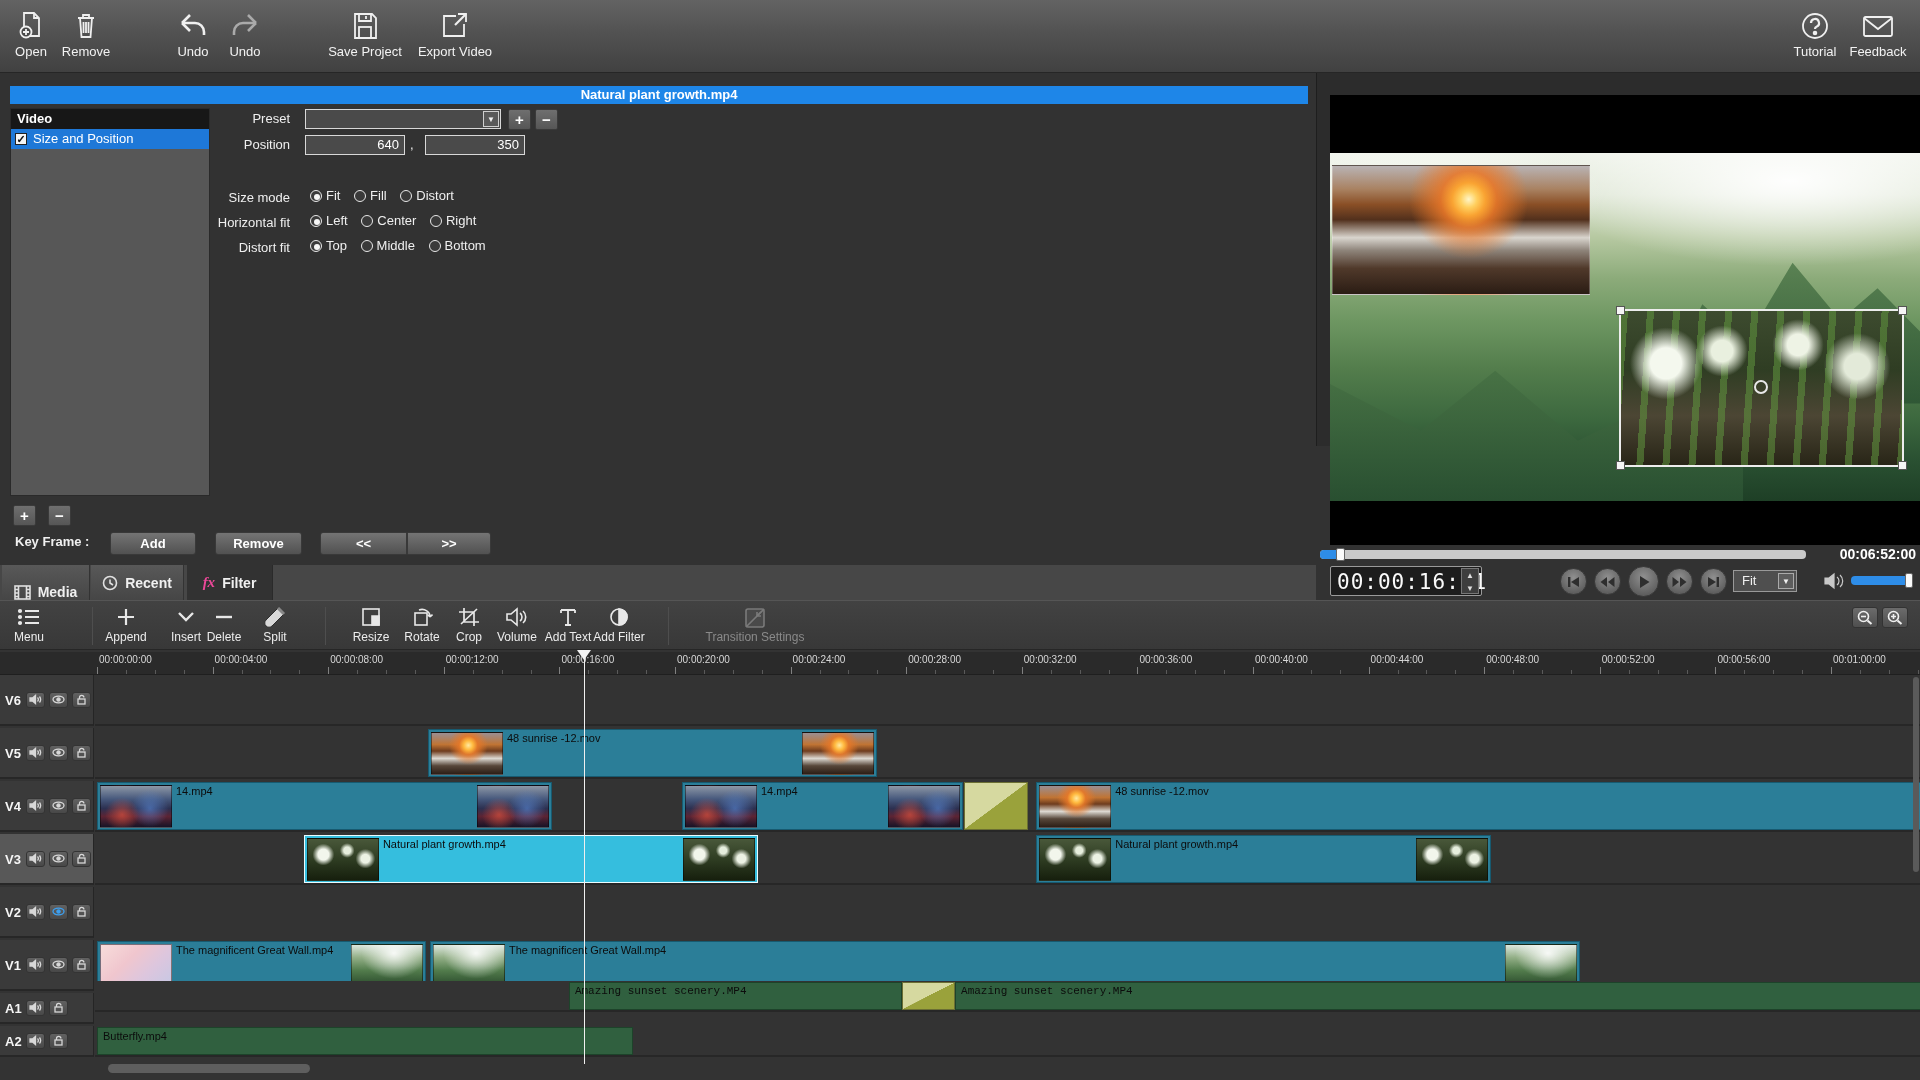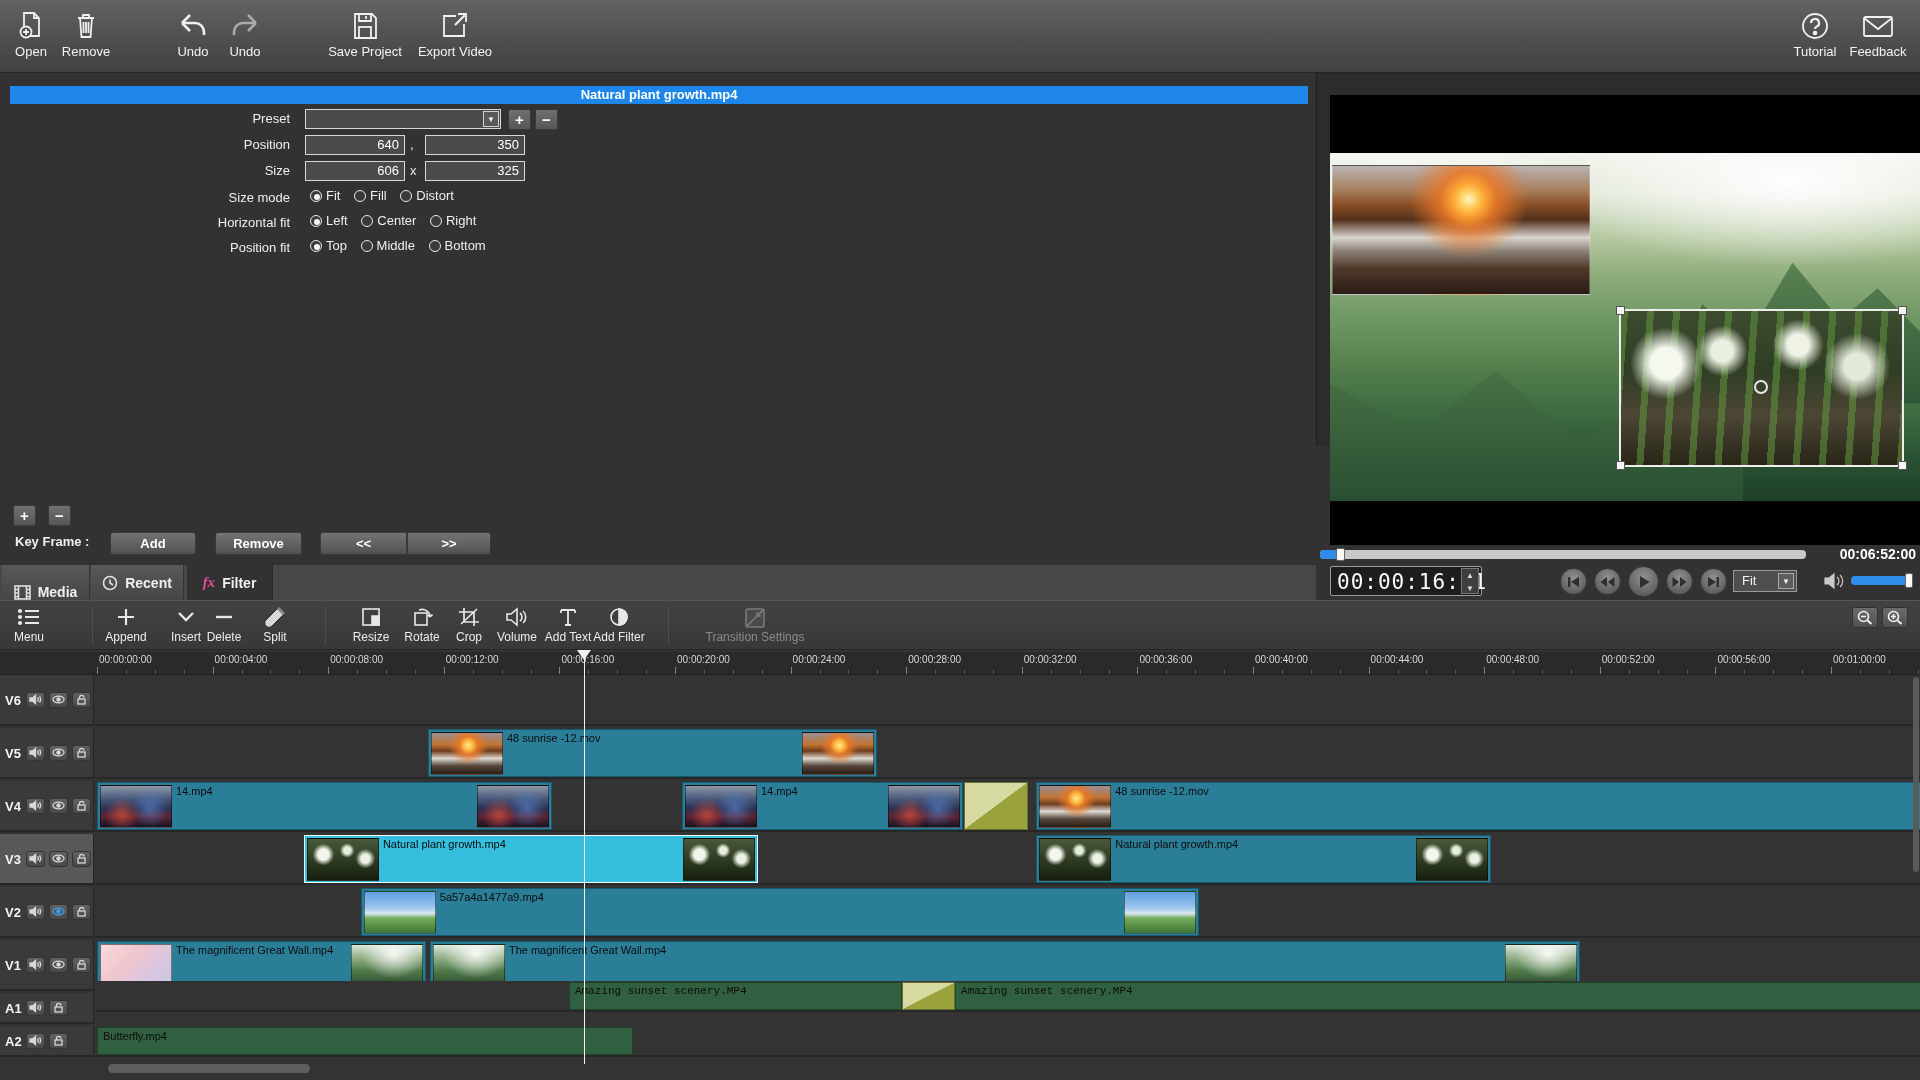--- a/index.html
+++ b/index.html
@@ -268,64 +268,65 @@
             <path d="M3 8 L17 19 L31 8"></path>
           </svg>
       </span>
       <span class="tlabel">Feedback</span>
     </div>
   </div>
 
   <div id="left-panel">
     <div id="clip-title">Natural plant growth.mp4</div>
 
+    <div id="filter-list">
+      <div class="flhead">Video</div>
+      <div class="flitem">
+        <span class="cbx">✓</span>
+        <span>Size and Position</span>
+      </div>
+    </div>
 
     <div class="prop-row" style="left:0; top:36px; width:700px;">
       <span class="prop-label" style="right:auto; left:170px; width:120px;">Preset</span>
       <span id="preset-dd">
         <span id="preset-arrow">▼</span>
       </span>
       <span class="sq-btn" style="left:508px; top:0;">+</span>
       <span class="sq-btn" style="left:535px; top:0;">−</span>
     </div>
 
     <div class="prop-row" style="left:0; top:62px; width:700px;">
       <span class="prop-label" style="right:auto; left:170px; width:120px;">Position</span>
       <span class="pfield" style="left:305px; width:100px;">640</span>
       <span class="sep-ch" style="left:410px;">,</span>
       <span class="pfield" style="left:425px; width:100px;">350</span>
     </div>
 
-    <div class="prop-row" style="left:0; top:88px; width:700px;">
-      <span class="prop-label" style="right:auto; left:170px; width:120px;">Size</span>
-      <span class="pfield" style="left:305px; width:100px;">606</span>
-      <span class="sep-ch" style="left:410px;">x</span>
-      <span class="pfield" style="left:425px; width:100px;">325</span>
-    </div>
 
     <div class="radio-row" style="left:0; top:115px;">
       <span class="prop-label" style="position:absolute; left:170px; width:120px; right:auto;">Size mode</span>
       <span style="position:absolute; left:300px; white-space:nowrap;">
         <span class="radio sel"></span><span>Fit</span>
         <span class="radio"></span><span>Fill</span>
         <span class="radio"></span><span>Distort</span>
       </span>
     </div>
 
     <div class="radio-row" style="left:0; top:140px;">
       <span class="prop-label" style="position:absolute; left:170px; width:120px; right:auto;">Horizontal fit</span>
       <span style="position:absolute; left:300px; white-space:nowrap;">
         <span class="radio sel"></span><span>Left</span>
         <span class="radio"></span><span>Center</span>
         <span class="radio"></span><span>Right</span>
       </span>
     </div>
 
     <div class="radio-row" style="left:0; top:165px;">
-      <span class="prop-label" style="position:absolute; left:170px; width:120px; right:auto;">Position fit</span>
+      <span class="prop-label" style="position:absolute; left:170px; width:120px; right:auto;">Distort fit</span>
       <span style="position:absolute; left:300px; white-space:nowrap;">
         <span class="radio sel"></span><span>Top</span>
         <span class="radio"></span><span>Middle</span>
         <span class="radio"></span><span>Bottom</span>
       </span>
     </div>
 
     <span class="sq-btn" style="left:13px; top:432px;">+</span>
     <span class="sq-btn" style="left:48px; top:432px;">−</span>
 
@@ -760,27 +761,20 @@
               <circle cx="6.5" cy="5.5" r="1.6" fill="#3da0f0"></circle>
             </svg>
           </span>
           <span class="ticonbtn" style="left: 72px;">
             <svg width="13" height="11" viewBox="0 0 13 11">
               <rect x="3" y="5" width="7" height="5" fill="none"></rect>
               <path d="M4.5 5 V3.5 a2.2 2.2 0 0 1 4.4 0" fill="none"></path>
             </svg>
           </span>
         </div>
-        <div class="lane" style="top: 212px; height: 51px;">
-          <div class="clip video" style="left: 265.857px; width: 838.1px;">
-            <div class="thumb tstart th-meadow"></div>
-            <div class="thumb tend th-meadow"></div>
-            <span class="clip-label" style="left: 78px;">5a57a4a1477a9.mp4</span>
-          </div>
-        </div>
         <div class="track-head" style="top: 265px; height: 51px;">
           <span class="tname">V1</span>
           <span class="ticonbtn" style="left: 26px;">
             <svg width="13" height="11" viewBox="0 0 13 11">
               <polygon points="1,4 3.5,4 6.5,1.5 6.5,9.5 3.5,7 1,7" fill="#d8d8d8"></polygon>
               <path d="M8.5 3.5 a3 3 0 0 1 0 4 M10.5 2.5 a5 5 0 0 1 0 6" fill="none"></path>
             </svg>
           </span>
           <span class="ticonbtn" style="left: 49px;">
             <svg width="13" height="11" viewBox="0 0 13 11">

